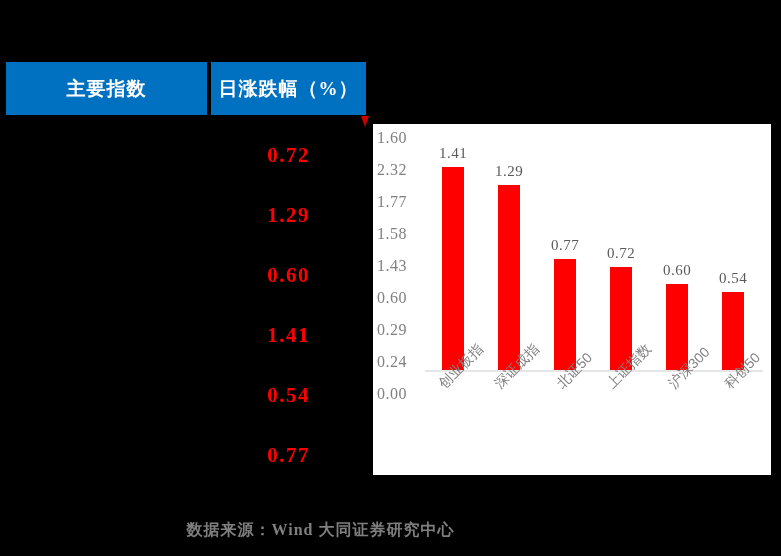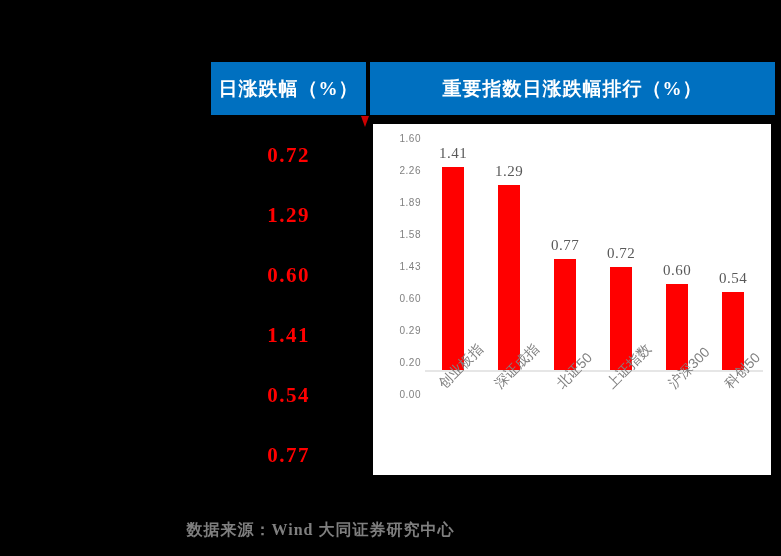--- a/index.html
+++ b/index.html
@@ -94,24 +94,24 @@
     position: absolute;
     left: 4px;
     top: 16px;
     width: 44px;
     height: 254px;
   }
   .y-tick {
     position: absolute;
     left: 0;
     width: 44px;
-    text-align: right;
-    font-size: 10px;
+    text-align: left;
+    font-size: 16px;
     color: #808080;
-    font-family: Liberation Sans, sans-serif;
+    font-family: Liberation Serif, serif;
     letter-spacing: 0.5px;
     transform: translateY(-50%);
   }
   .baseline {
     position: absolute;
     left: 52px;
     top: 246px;
     width: 338px;
     height: 2px;
     background: #E6E6E6;
@@ -196,25 +196,25 @@
     font-size: 16px;
     font-weight: 700;
     letter-spacing: 1px;
     font-family: "Liberation Serif", "DejaVu Serif", serif;
   }
 </style>
 </head>
 <body>
 
 <div class="header-row">
+  <div class="header-cell hc-1">
+    <span>主要指数</span>
+  </div>
   <div class="header-cell hc-2">
     <span>日涨跌幅（%）</span>
-  </div>
-  <div class="header-cell hc-3">
-    <span>重要指数日涨跌幅排行（%）</span>
   </div>
 </div>
 
 <div class="col-index-names"></div>
 
 <div class="col-change">
   <div class="change-cell" style="top:22px">0.72</div>
   <div class="change-cell" style="top:82px">1.29</div>
   <div class="change-cell" style="top:142px">0.60</div>
   <div class="change-cell" style="top:202px">1.41</div>
@@ -222,27 +222,27 @@
   <div class="change-cell" style="top:322px">0.77</div>
 </div>
 
 <div class="cursor-marker"></div>
 
 <div class="chart-panel">
   <div class="chart-plot">
 
     <div class="y-axis">
       <div class="y-tick" style="top:254px">0.00</div>
-      <div class="y-tick" style="top:222px">0.20</div>
+      <div class="y-tick" style="top:222px">0.24</div>
       <div class="y-tick" style="top:190px">0.29</div>
       <div class="y-tick" style="top:158px">0.60</div>
       <div class="y-tick" style="top:126px">1.43</div>
       <div class="y-tick" style="top:94px">1.58</div>
-      <div class="y-tick" style="top:62px">1.89</div>
-      <div class="y-tick" style="top:30px">2.26</div>
+      <div class="y-tick" style="top:62px">1.77</div>
+      <div class="y-tick" style="top:30px">2.32</div>
       <div class="y-tick" style="top:-2px">1.60</div>
     </div>
 
     <div class="baseline"></div>
 
     <div class="bars-layer">
       <div class="bar-group" style="left:0px">
         <div class="bar" style="height: 202.687px;"></div>
         <div class="bar-label" style="top: 5.3125px;">1.41</div>
       </div>

